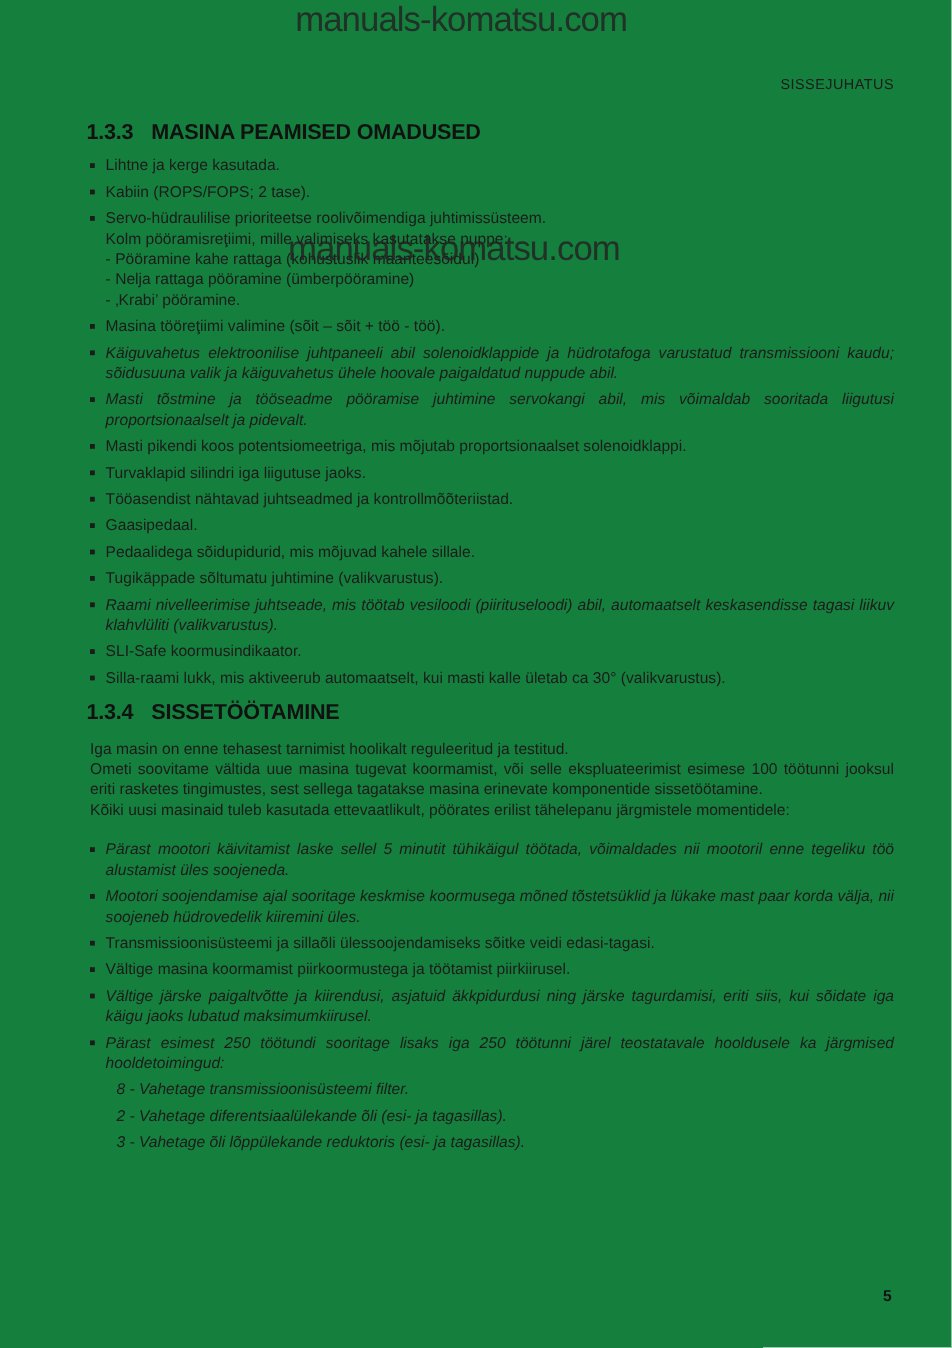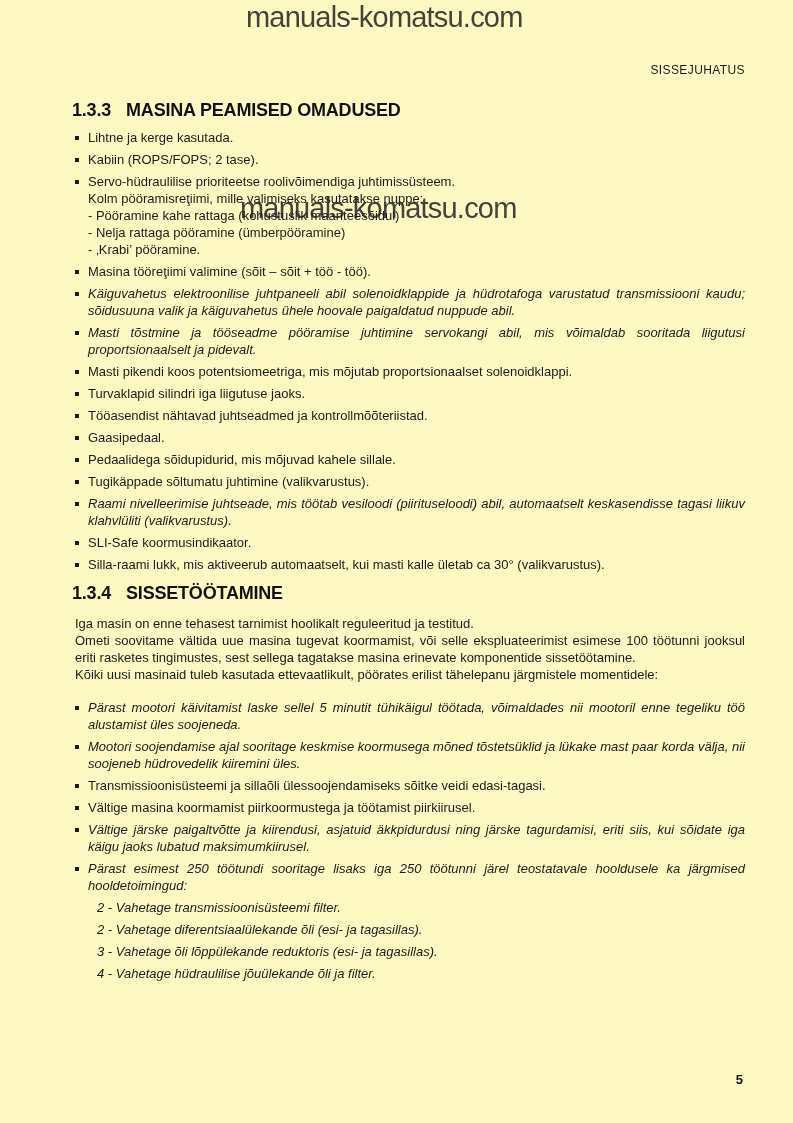--- a/index.html
+++ b/index.html
@@ -1,19 +1,19 @@
 <!DOCTYPE html>
 <html><head>
 <meta charset="utf-8">
 <style>
   html,body { margin:0; padding:0; background:#ffffff; }
   .page {
     position:relative;
     width:793px; height:1123px;
-    background:#fef9c3;
+    background:#15803d;
     font-family:"Liberation Sans","DejaVu Sans",sans-serif;
     font-size:13px; line-height:17px; color:#1b1b1b;
     overflow:hidden;
   }
   .watermark {
     position:absolute;
     font-size:29px; line-height:30px;
     letter-spacing:-0.8px;
     color:rgba(35,35,35,0.85);
     white-space:nowrap;
@@ -169,24 +169,23 @@
           <span class="marker"></span>
           <div class="btext">Vältige masina koormamist piirkoormustega ja töötamist piirkiirusel.</div>
         </div>
         <div class="bullet">
           <span class="marker"></span>
           <div class="btext justify">Vältige järske paigaltvõtte ja kiirendusi, asjatuid äkkpidurdusi ning järske tagurdamisi, eriti siis, kui sõidate iga käigu jaoks lubatud maksimumkiirusel.</div>
         </div>
         <div class="bullet">
           <span class="marker"></span>
           <div class="btext justify">Pärast esimest 250 töötundi sooritage lisaks iga 250 töötunni järel teostatavale hooldusele ka järgmised hooldetoimingud:<div class="numlist">
-              <div class="numitem">2 - Vahetage transmissioonisüsteemi filter.</div>
+              <div class="numitem">8 - Vahetage transmissioonisüsteemi filter.</div>
               <div class="numitem">2 - Vahetage diferentsiaalülekande õli (esi- ja tagasillas).</div>
               <div class="numitem">3 - Vahetage õli lõppülekande reduktoris (esi- ja tagasillas).</div>
-              <div class="numitem">4 - Vahetage hüdraulilise jõuülekande õli ja filter.</div>
             </div></div>
         </div>
       </div>
 
   </div>
 
   <div class="page-number">5</div>
 
 </div>
 

